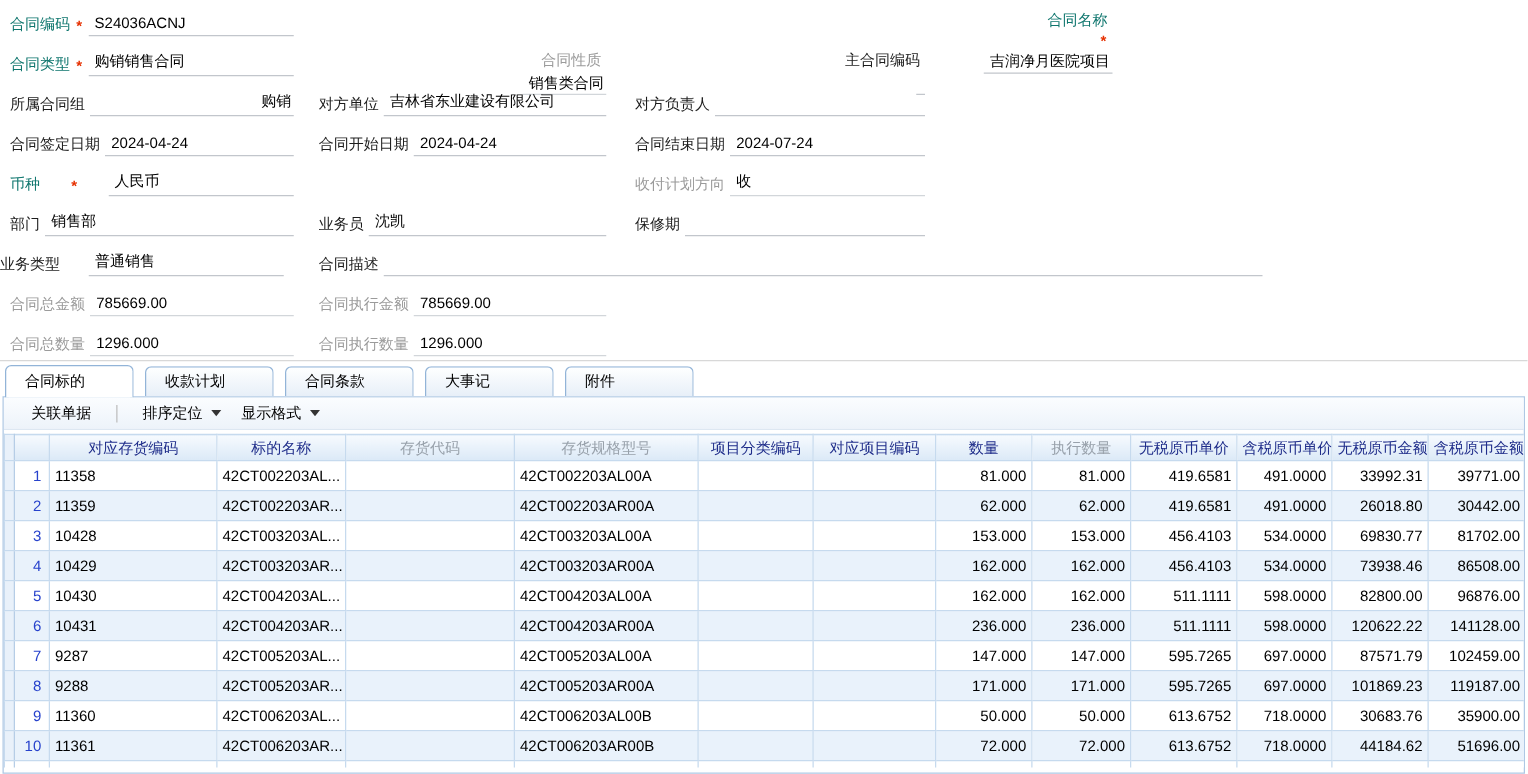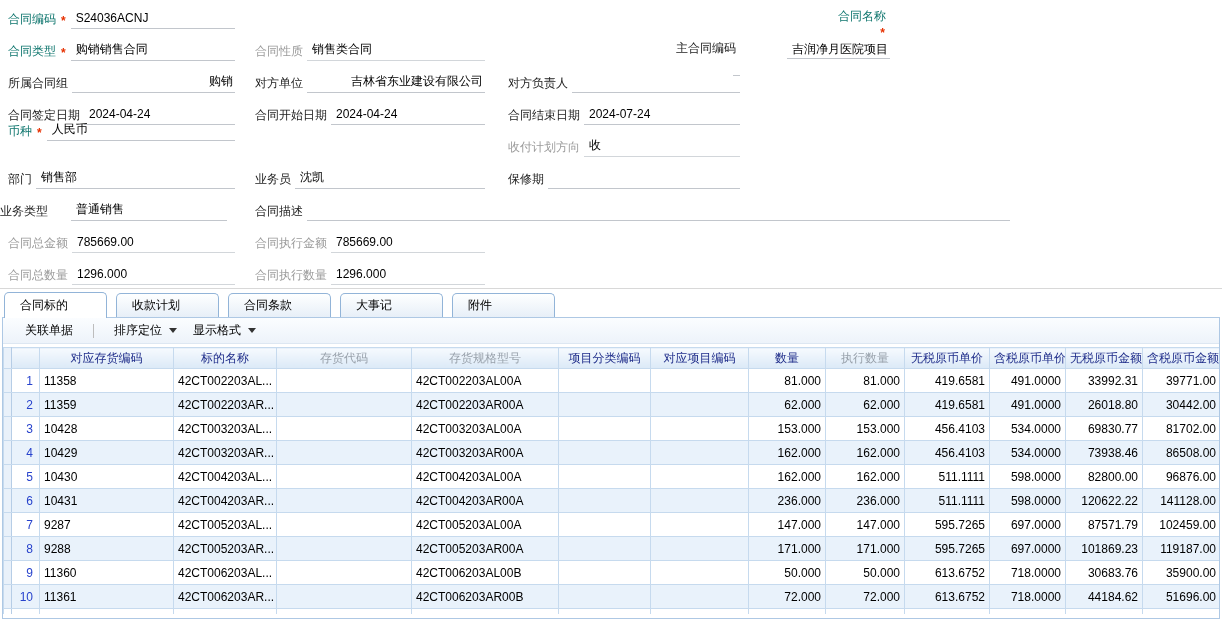--- a/index.html
+++ b/index.html
@@ -59,53 +59,53 @@
     <div class="field" style="left: 255px; top: 8px; width: 635px; flex-direction: column;">
       <span class="flabel reqlab">合同名称</span>
       <span class="req-star">*</span>
       <span class="fvalue">吉润净月医院项目</span>
     </div>
     <div class="field" style="left: 8px; top: 40px; width: 227px;">
       <span class="flabel reqlab">合同类型</span>
       <span class="req-star">*</span>
       <span class="fvalue">购销销售合同</span>
     </div>
-    <div class="field dis" style="left: 255px; top: 40px; width: 230px;">
+    <div class="field dis" style="left: 255px; top: 40px; width: 230px; flex-direction: column;">
       <span class="flabel">合同性质</span>
       <span class="fvalue">销售类合同</span>
     </div>
     <div class="field" style="left: 508px; top: 40px; width: 232px; flex-direction: column;">
       <span class="flabel">主合同编码</span>
       <span class="fvalue"></span>
     </div>
     <div class="field" style="left: 8px; top: 72px; width: 227px; text-align: right;">
       <span class="flabel">所属合同组</span>
       <span class="fvalue">购销</span>
     </div>
-    <div class="field" style="left: 255px; top: 72px; width: 230px; text-align: right;">
+    <div class="field" style="left: 255px; top: 72px; width: 230px;">
       <span class="flabel">对方单位</span>
       <span class="fvalue">吉林省东业建设有限公司</span>
     </div>
     <div class="field" style="left: 508px; top: 72px; width: 232px;">
       <span class="flabel">对方负责人</span>
       <span class="fvalue"></span>
     </div>
     <div class="field" style="left: 8px; top: 104px; width: 227px;">
       <span class="flabel">合同签定日期</span>
       <span class="fvalue">2024-04-24</span>
     </div>
     <div class="field" style="left: 255px; top: 104px; width: 230px;">
       <span class="flabel">合同开始日期</span>
       <span class="fvalue">2024-04-24</span>
     </div>
     <div class="field" style="left: 508px; top: 104px; width: 232px;">
       <span class="flabel">合同结束日期</span>
       <span class="fvalue">2024-07-24</span>
     </div>
-    <div class="field" style="left: 8px; top: 120px; width: 227px;">
+    <div class="field" style="left: 8px; top: 136px; width: 227px; gap: 20px;">
       <span class="flabel reqlab">币种</span>
       <span class="req-star">*</span>
       <span class="fvalue">人民币</span>
     </div>
     <div class="field dis" style="left: 508px; top: 136px; width: 232px;">
       <span class="flabel">收付计划方向</span>
       <span class="fvalue">收</span>
     </div>
     <div class="field" style="left: 8px; top: 168px; width: 227px;">
       <span class="flabel">部门</span>

